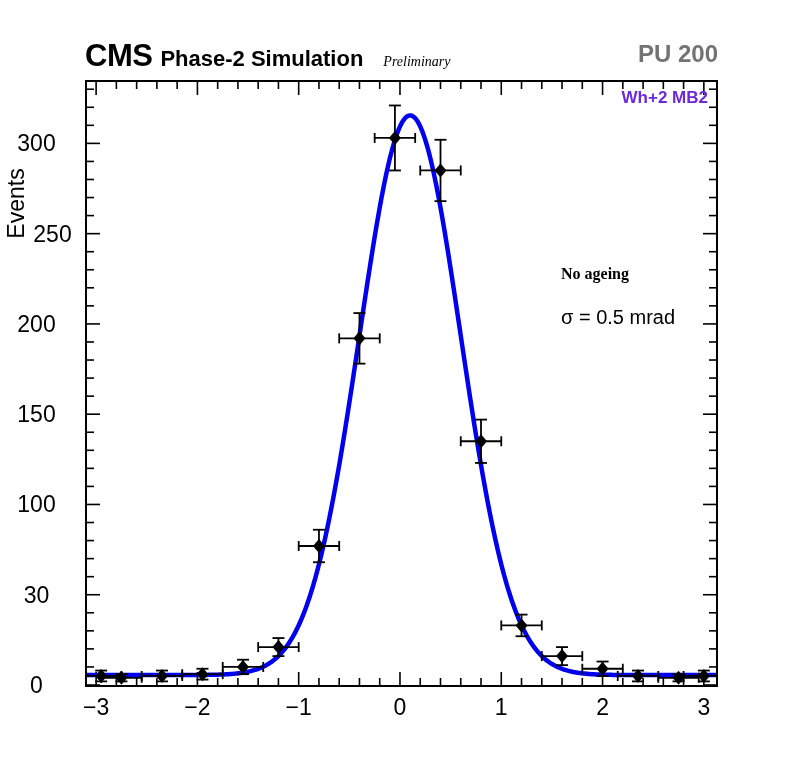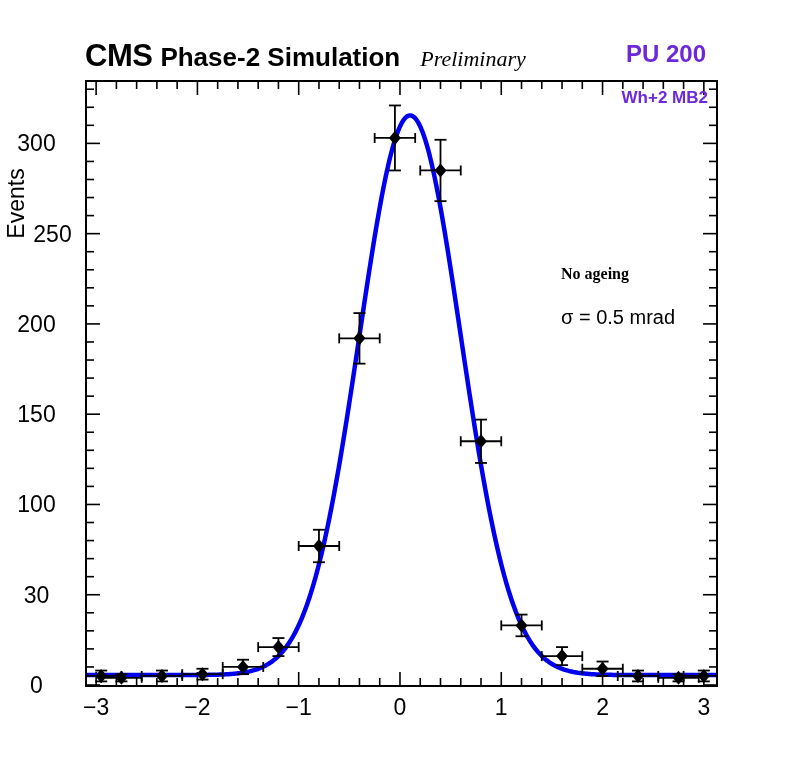--- a/index.html
+++ b/index.html
@@ -4,23 +4,23 @@
 <style>
   html,body{margin:0;padding:0;background:#ffffff;}
   body{width:796px;height:772px;font-family:"Liberation Sans",sans-serif;position:relative;overflow:hidden;}
 
   #root{position:absolute;left:0;top:0;width:637px;height:772px;background:#fff;border-radius:22px;}
 
   
   .header{position:absolute;left:85px;top:40px;width:633px;height:34px;}
   .hdr-left{position:absolute;left:0;top:0;white-space:nowrap;display:flex;align-items:baseline;}
   .cms-logo{font-family:"Liberation Sans",sans-serif;font-weight:bold;font-size:31px;line-height:31px;letter-spacing:-0.5px;color:#000;}
-  .cms-sub{font-family:"Liberation Sans",sans-serif;font-weight:bold;font-size:26px;line-height:22px;color:#000;margin-left:8px;}
-  .cms-prelim{font-family:"Liberation Serif",serif;font-style:italic;font-size:22px;line-height:22px;color:#000;margin-left:20px;}
-  .hdr-right{position:absolute;right:12px;top:2px;font-family:"Liberation Sans",sans-serif;font-weight:bold;font-size:24px;line-height:24px;color:#6d28d9;white-space:nowrap;}
+  .cms-sub{font-family:"Liberation Sans",sans-serif;font-weight:bold;font-size:22px;line-height:22px;color:#000;margin-left:8px;}
+  .cms-prelim{font-family:"Liberation Serif",serif;font-style:italic;font-size:14px;line-height:22px;color:#000;margin-left:20px;}
+  .hdr-right{position:absolute;right:0;top:2px;font-family:"Liberation Sans",sans-serif;font-weight:bold;font-size:24px;line-height:24px;color:#737373;white-space:nowrap;}
 
   
   .frame{position:absolute;left:85px;top:80px;width:633px;height:607px;border:2px solid #000;box-sizing:border-box;background:#fff;}
 
   .inframe-label{position:absolute;right:8px;top:6px;font-family:"Liberation Sans",sans-serif;font-weight:bold;font-size:17px;color:#6d28d9;white-space:nowrap;}
 
   .ann{position:absolute;color:#000;white-space:nowrap;}
   .ann-title{left:474px;top:159px;font-family:"Liberation Serif",serif;font-weight:bold;font-size:16px;margin-top:24px;}
   .ann-sigma{left:474px;top:203px;font-family:"Liberation Sans",sans-serif;font-size:20px;margin-top:21px;}
 

